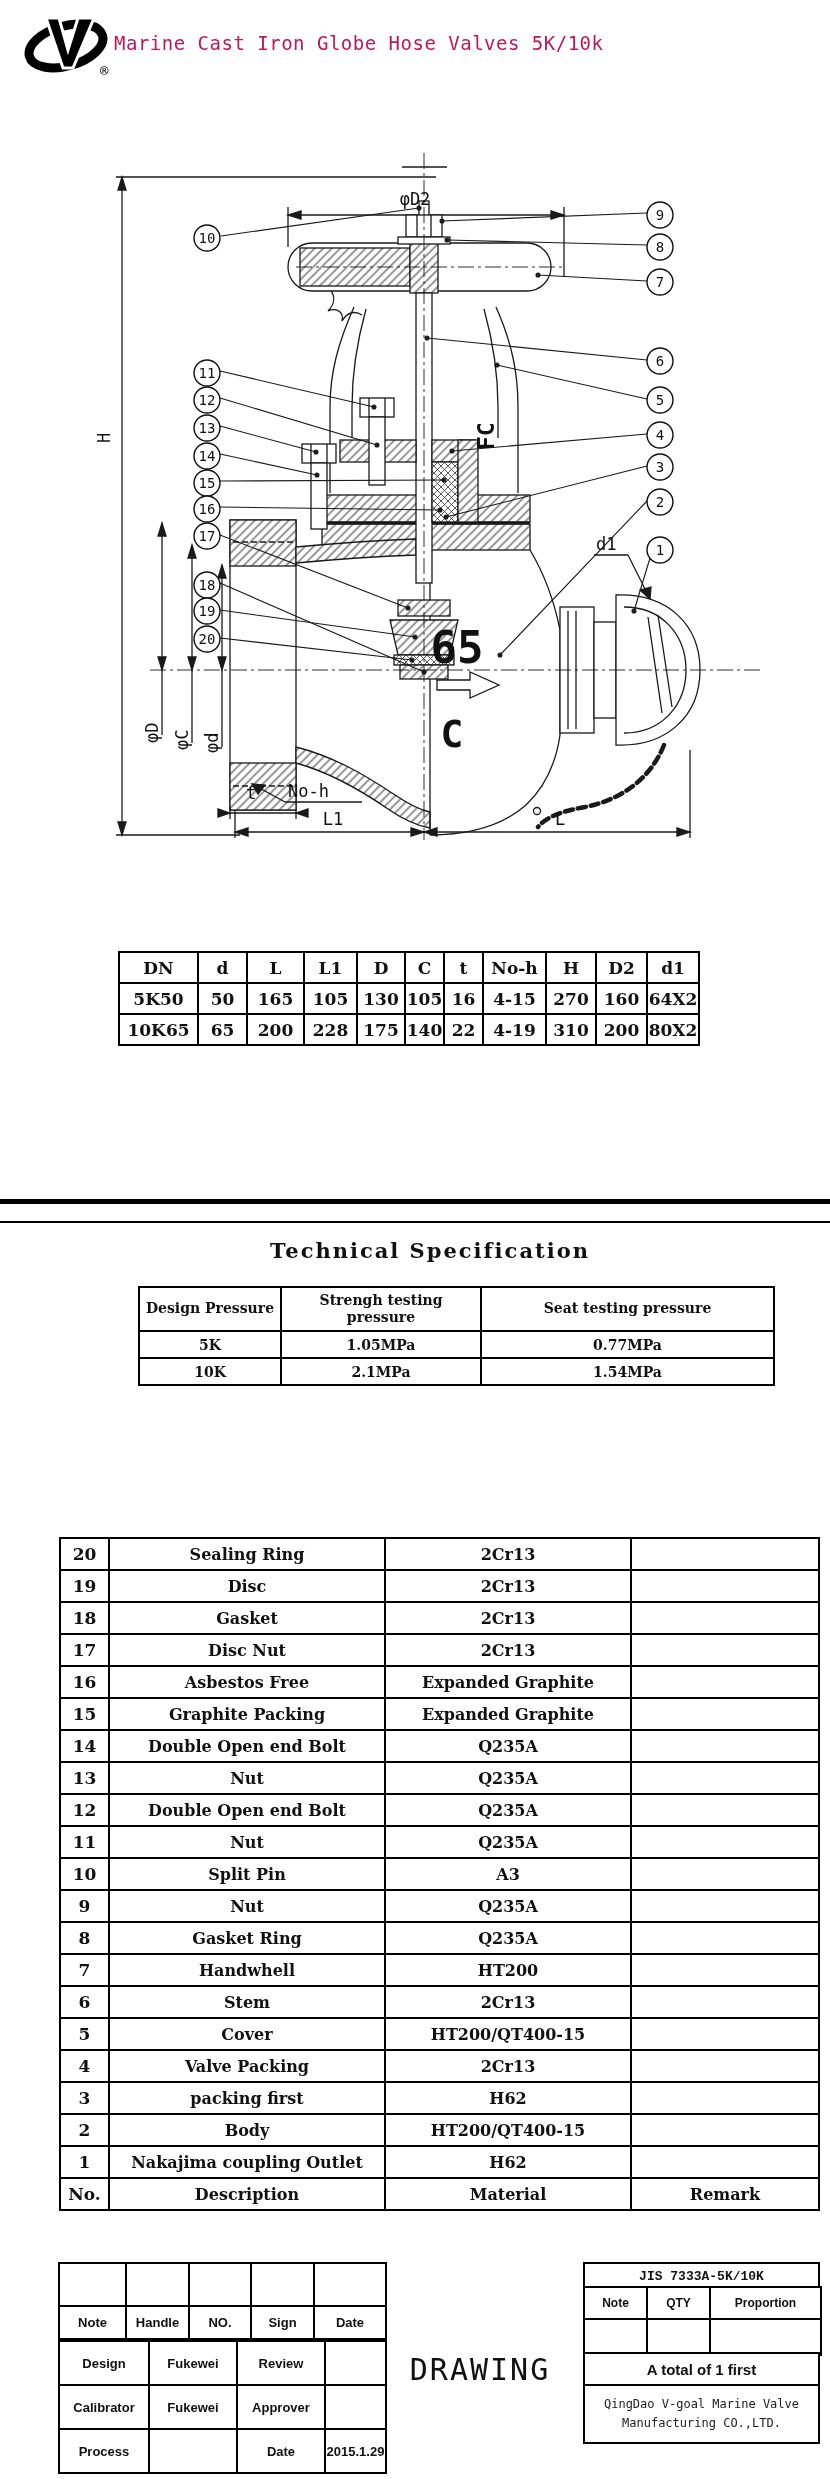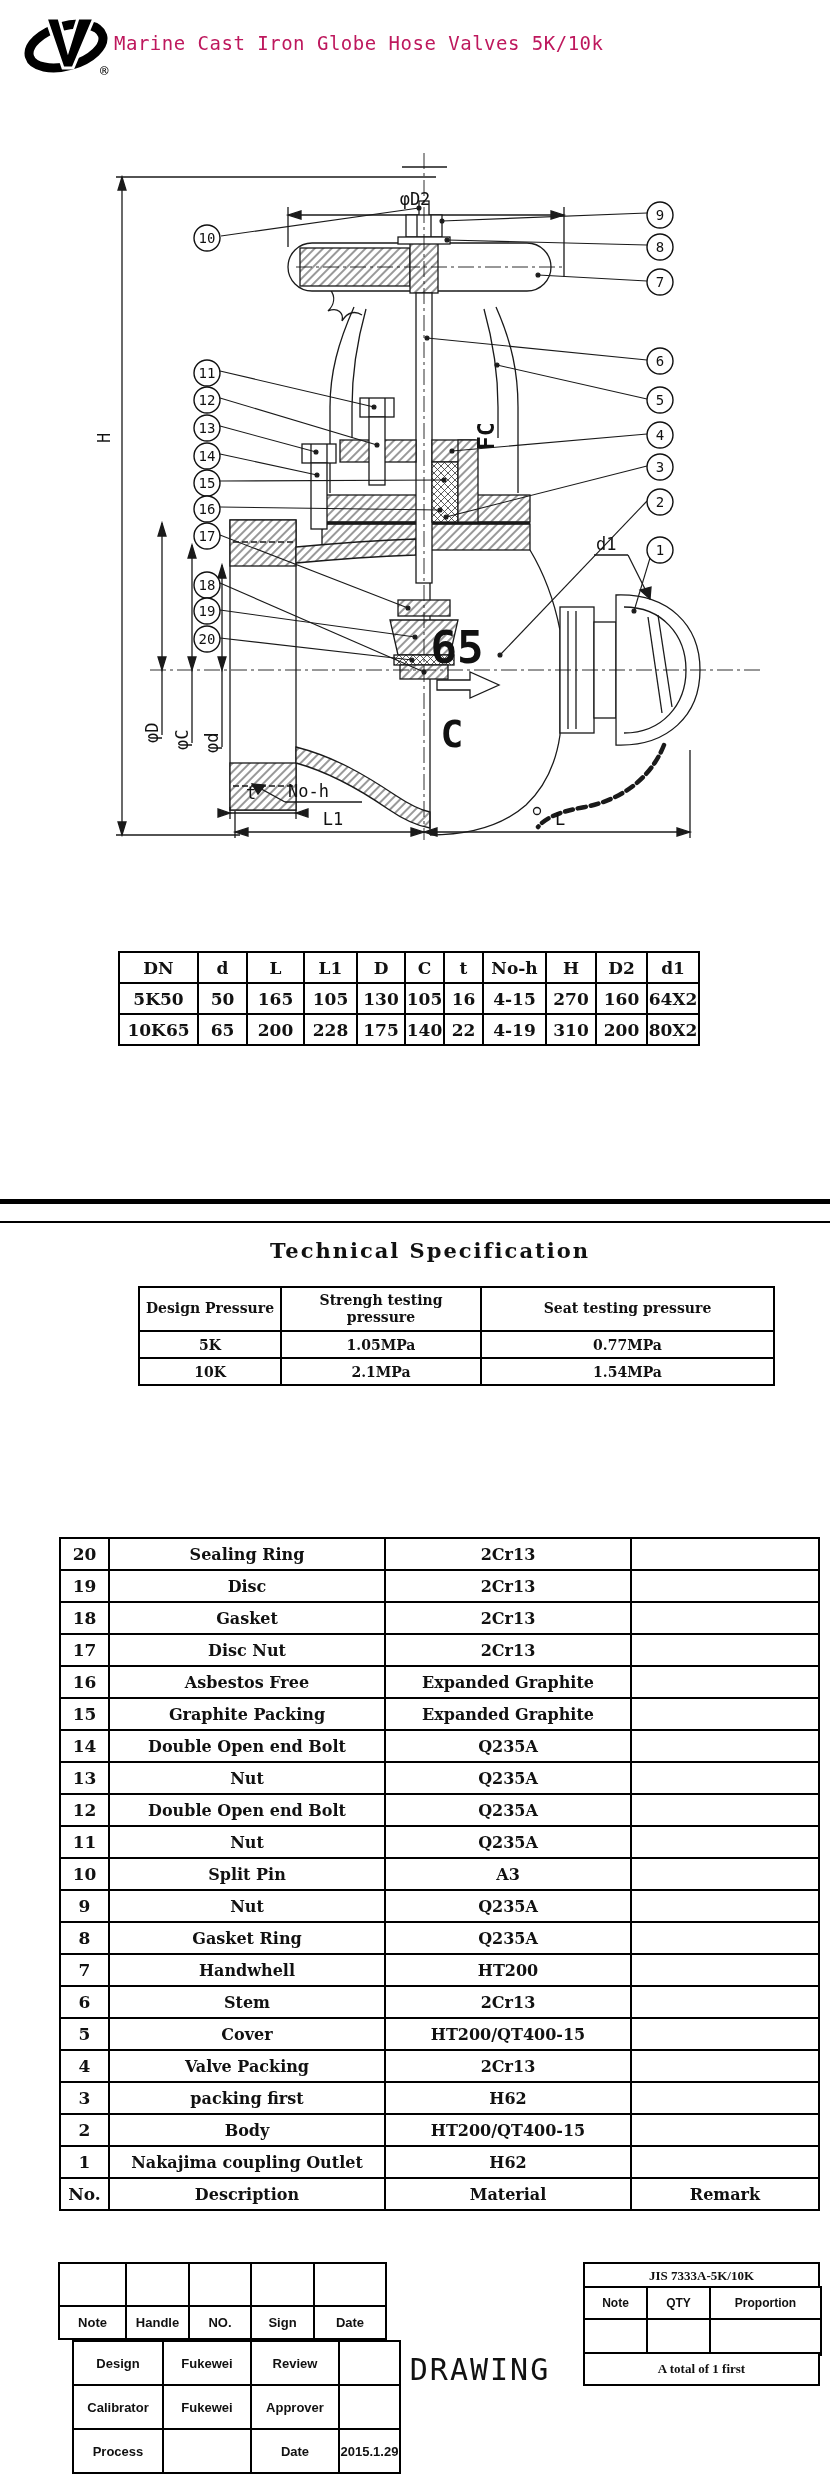--- a/index.html
+++ b/index.html
@@ -34,33 +34,33 @@
   
   #parts-table{position:absolute;left:59px;top:1537px;width:759px;}
   #parts-table td{height:30px;font-size:16px;}
   #parts-table td:first-child{font-size:17px;}
   
   .tb{position:absolute;background:#fff;}
   .tb td{font-family:"Liberation Sans",sans-serif;font-weight:bold;font-size:13px;}
   #tb-left-top{left:58px;top:2262px;width:327px;}
   #tb-left-top td{height:41px;}
   #tb-left-top tr:nth-child(2) td{height:31px;}
-  #tb-left-bottom{left:72px;top:2340px;width:327px;}
+  #tb-left-bottom{left:58px;top:2340px;width:327px;}
   #tb-left-bottom td{height:42px;}
   #drawing-word{position:absolute;left:380px;top:2352px;width:200px;text-align:center;
                 font-size:30px;letter-spacing:2px;font-family:"DejaVu Sans Mono",monospace;color:#111;}
   #jis-box{left:583px;top:2262px;width:233px;height:24px;border:2px solid #000;
            display:flex;align-items:center;justify-content:center;
-           font-family:Liberation Serif, serif;font-weight:bold;font-size:13px;}
+           font-family:Liberation Mono, monospace;font-weight:bold;font-size:13px;}
   #tb-right-mid{left:583px;top:2286px;width:237px;}
   #tb-right-mid td{height:30px;font-family:"Liberation Sans",sans-serif;font-size:12px;}
   #tb-right-mid tr:nth-child(2) td{height:34px;}
   #total-box{left:583px;top:2354px;width:233px;height:30px;border:2px solid #000;margin-top:-2px;
              display:flex;align-items:center;justify-content:center;
-             font-family:Liberation Serif, serif;font-weight:bold;font-size:13px;}
+             font-family:Liberation Sans, sans-serif;font-weight:bold;font-size:15px;}
   #company-box{left:583px;top:2384px;width:233px;height:56px;border:2px solid #000;
                display:flex;align-items:center;justify-content:center;text-align:center;
                font-size:12px;line-height:1.6;white-space:pre-line;color:#222;}
 </style>
 </head>
 <body>
 
 <div id="page">
 
   <svg id="logo" width="96" height="78" viewBox="0 0 96 78">
@@ -657,14 +657,16 @@
           <td>Proportion</td>
         </tr>
         <tr>
           <td></td>
           <td></td>
           <td></td>
         </tr>
       </tbody>
   </table>
   <div id="total-box" class="tb">A total of 1 first</div>
+  <div id="company-box" class="tb">QingDao V-goal Marine Valve
+Manufacturing CO.,LTD.</div>
 
 </div>
 
 </body></html>

